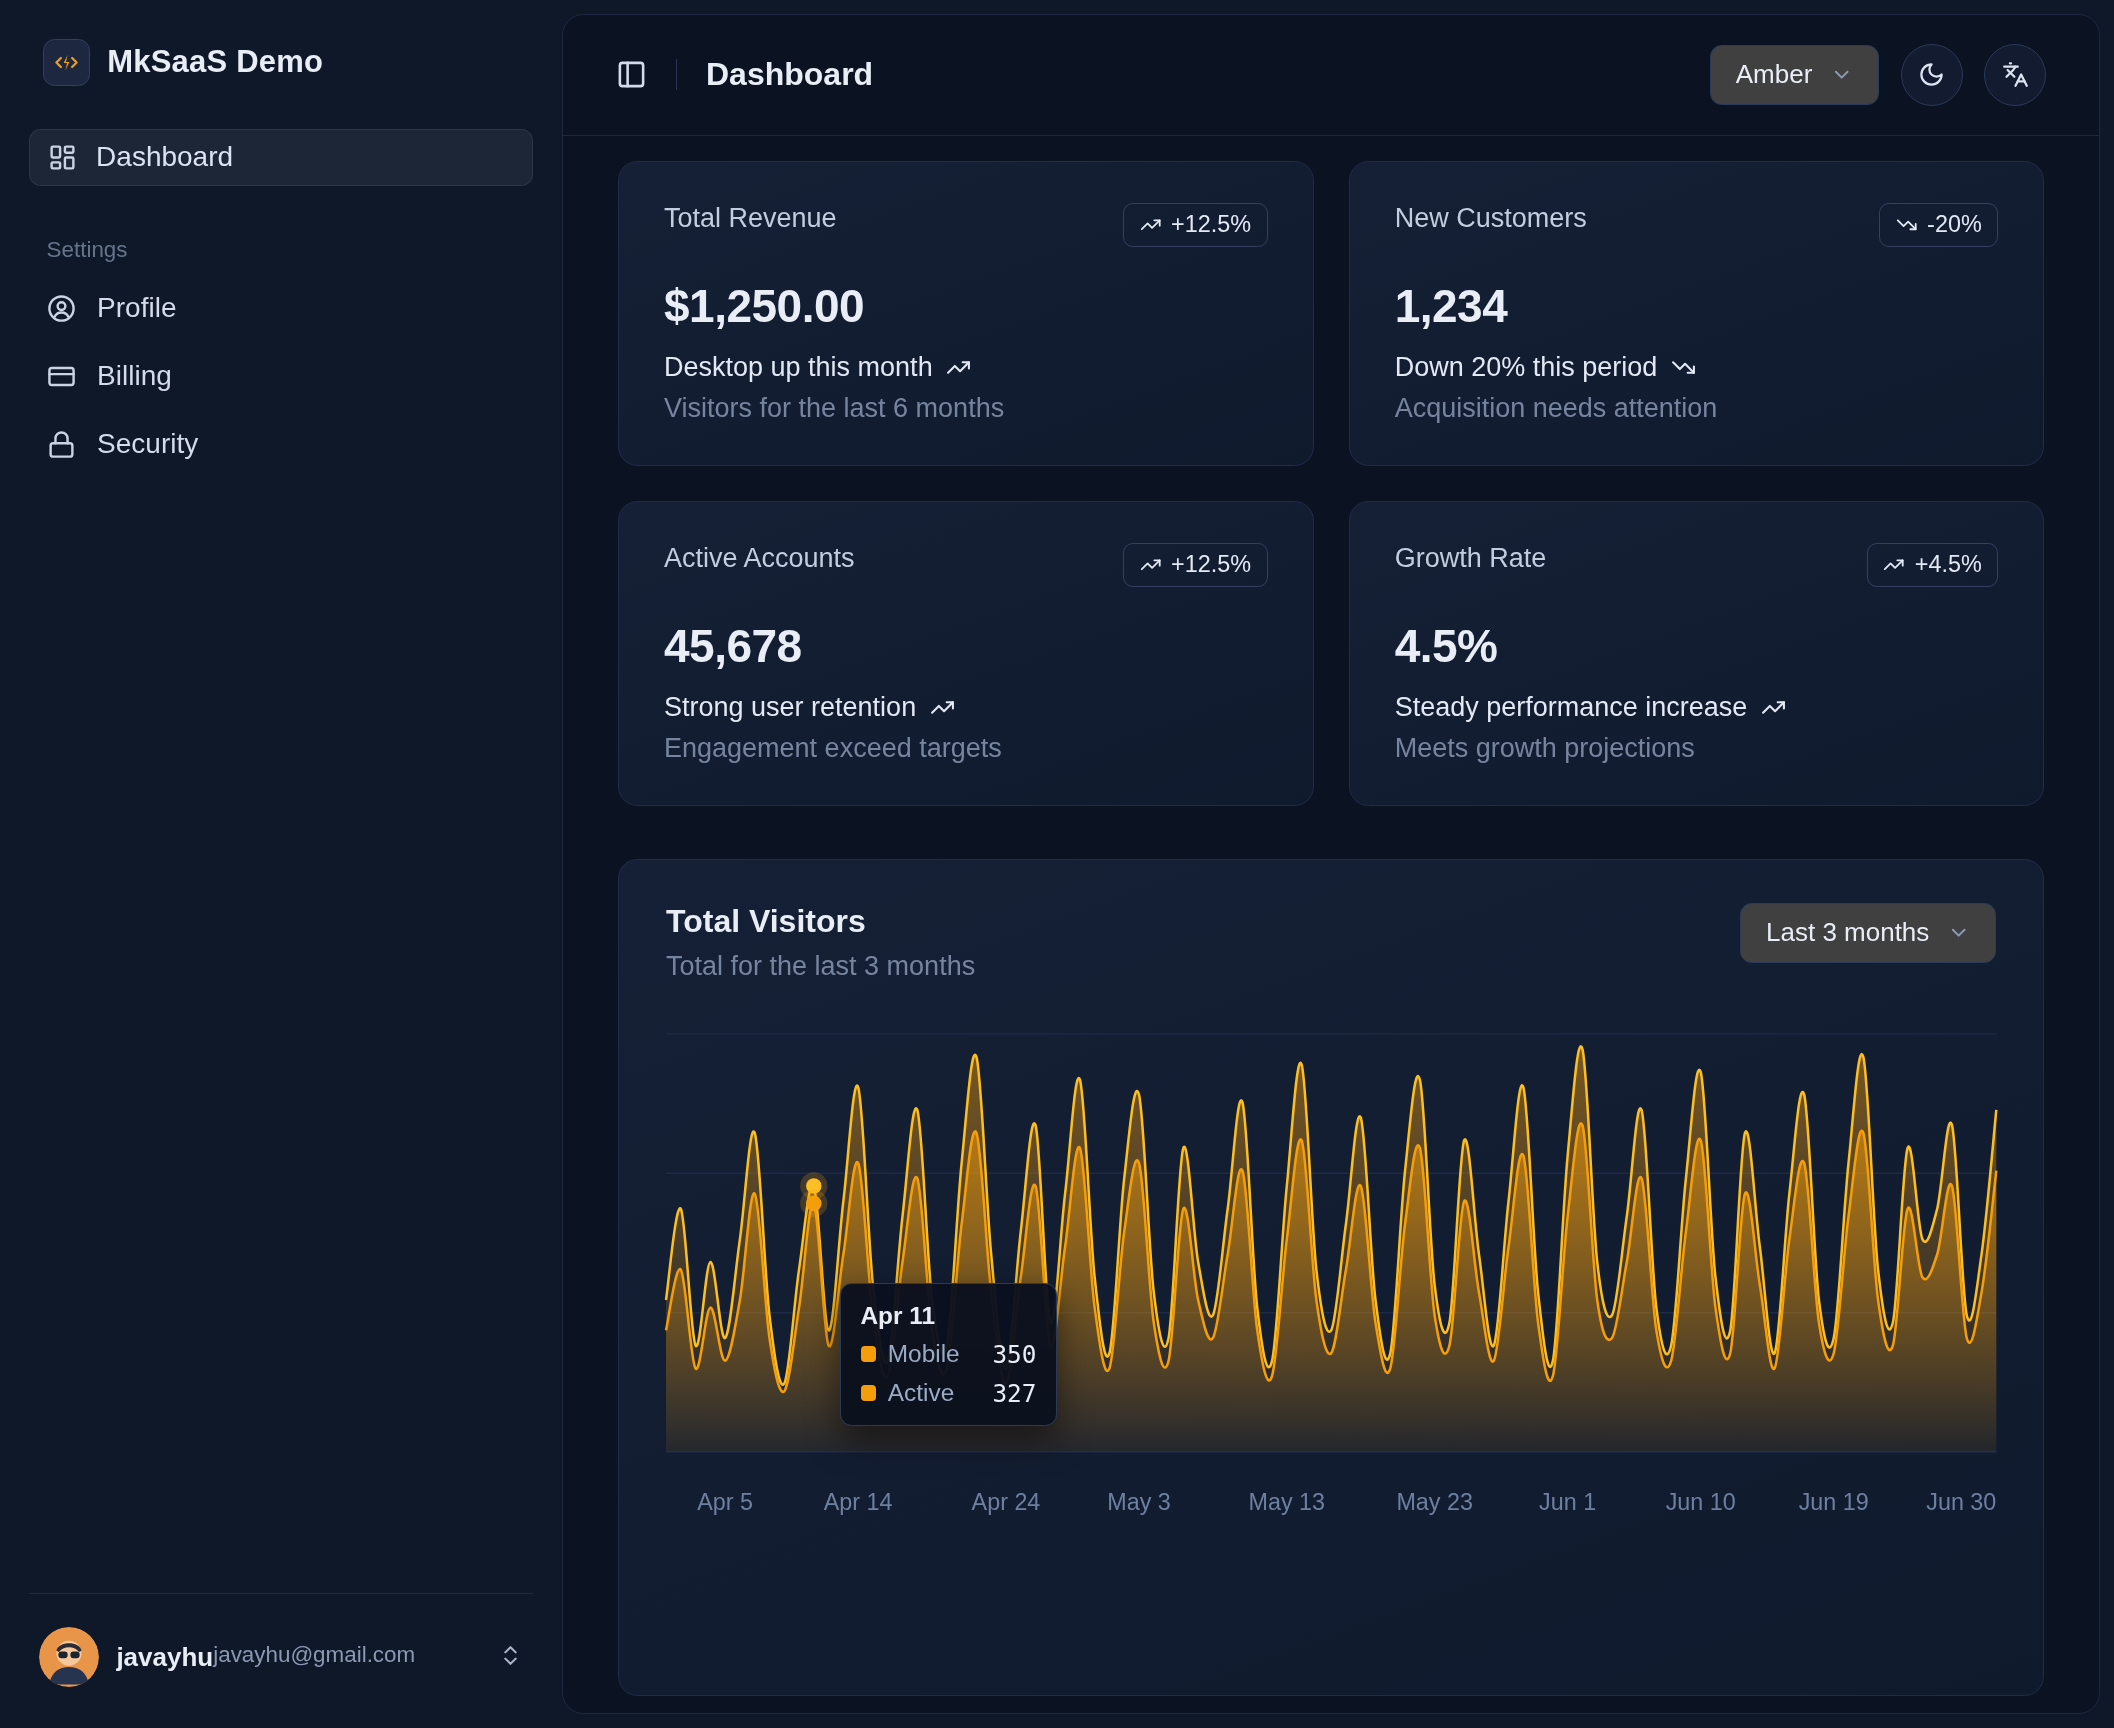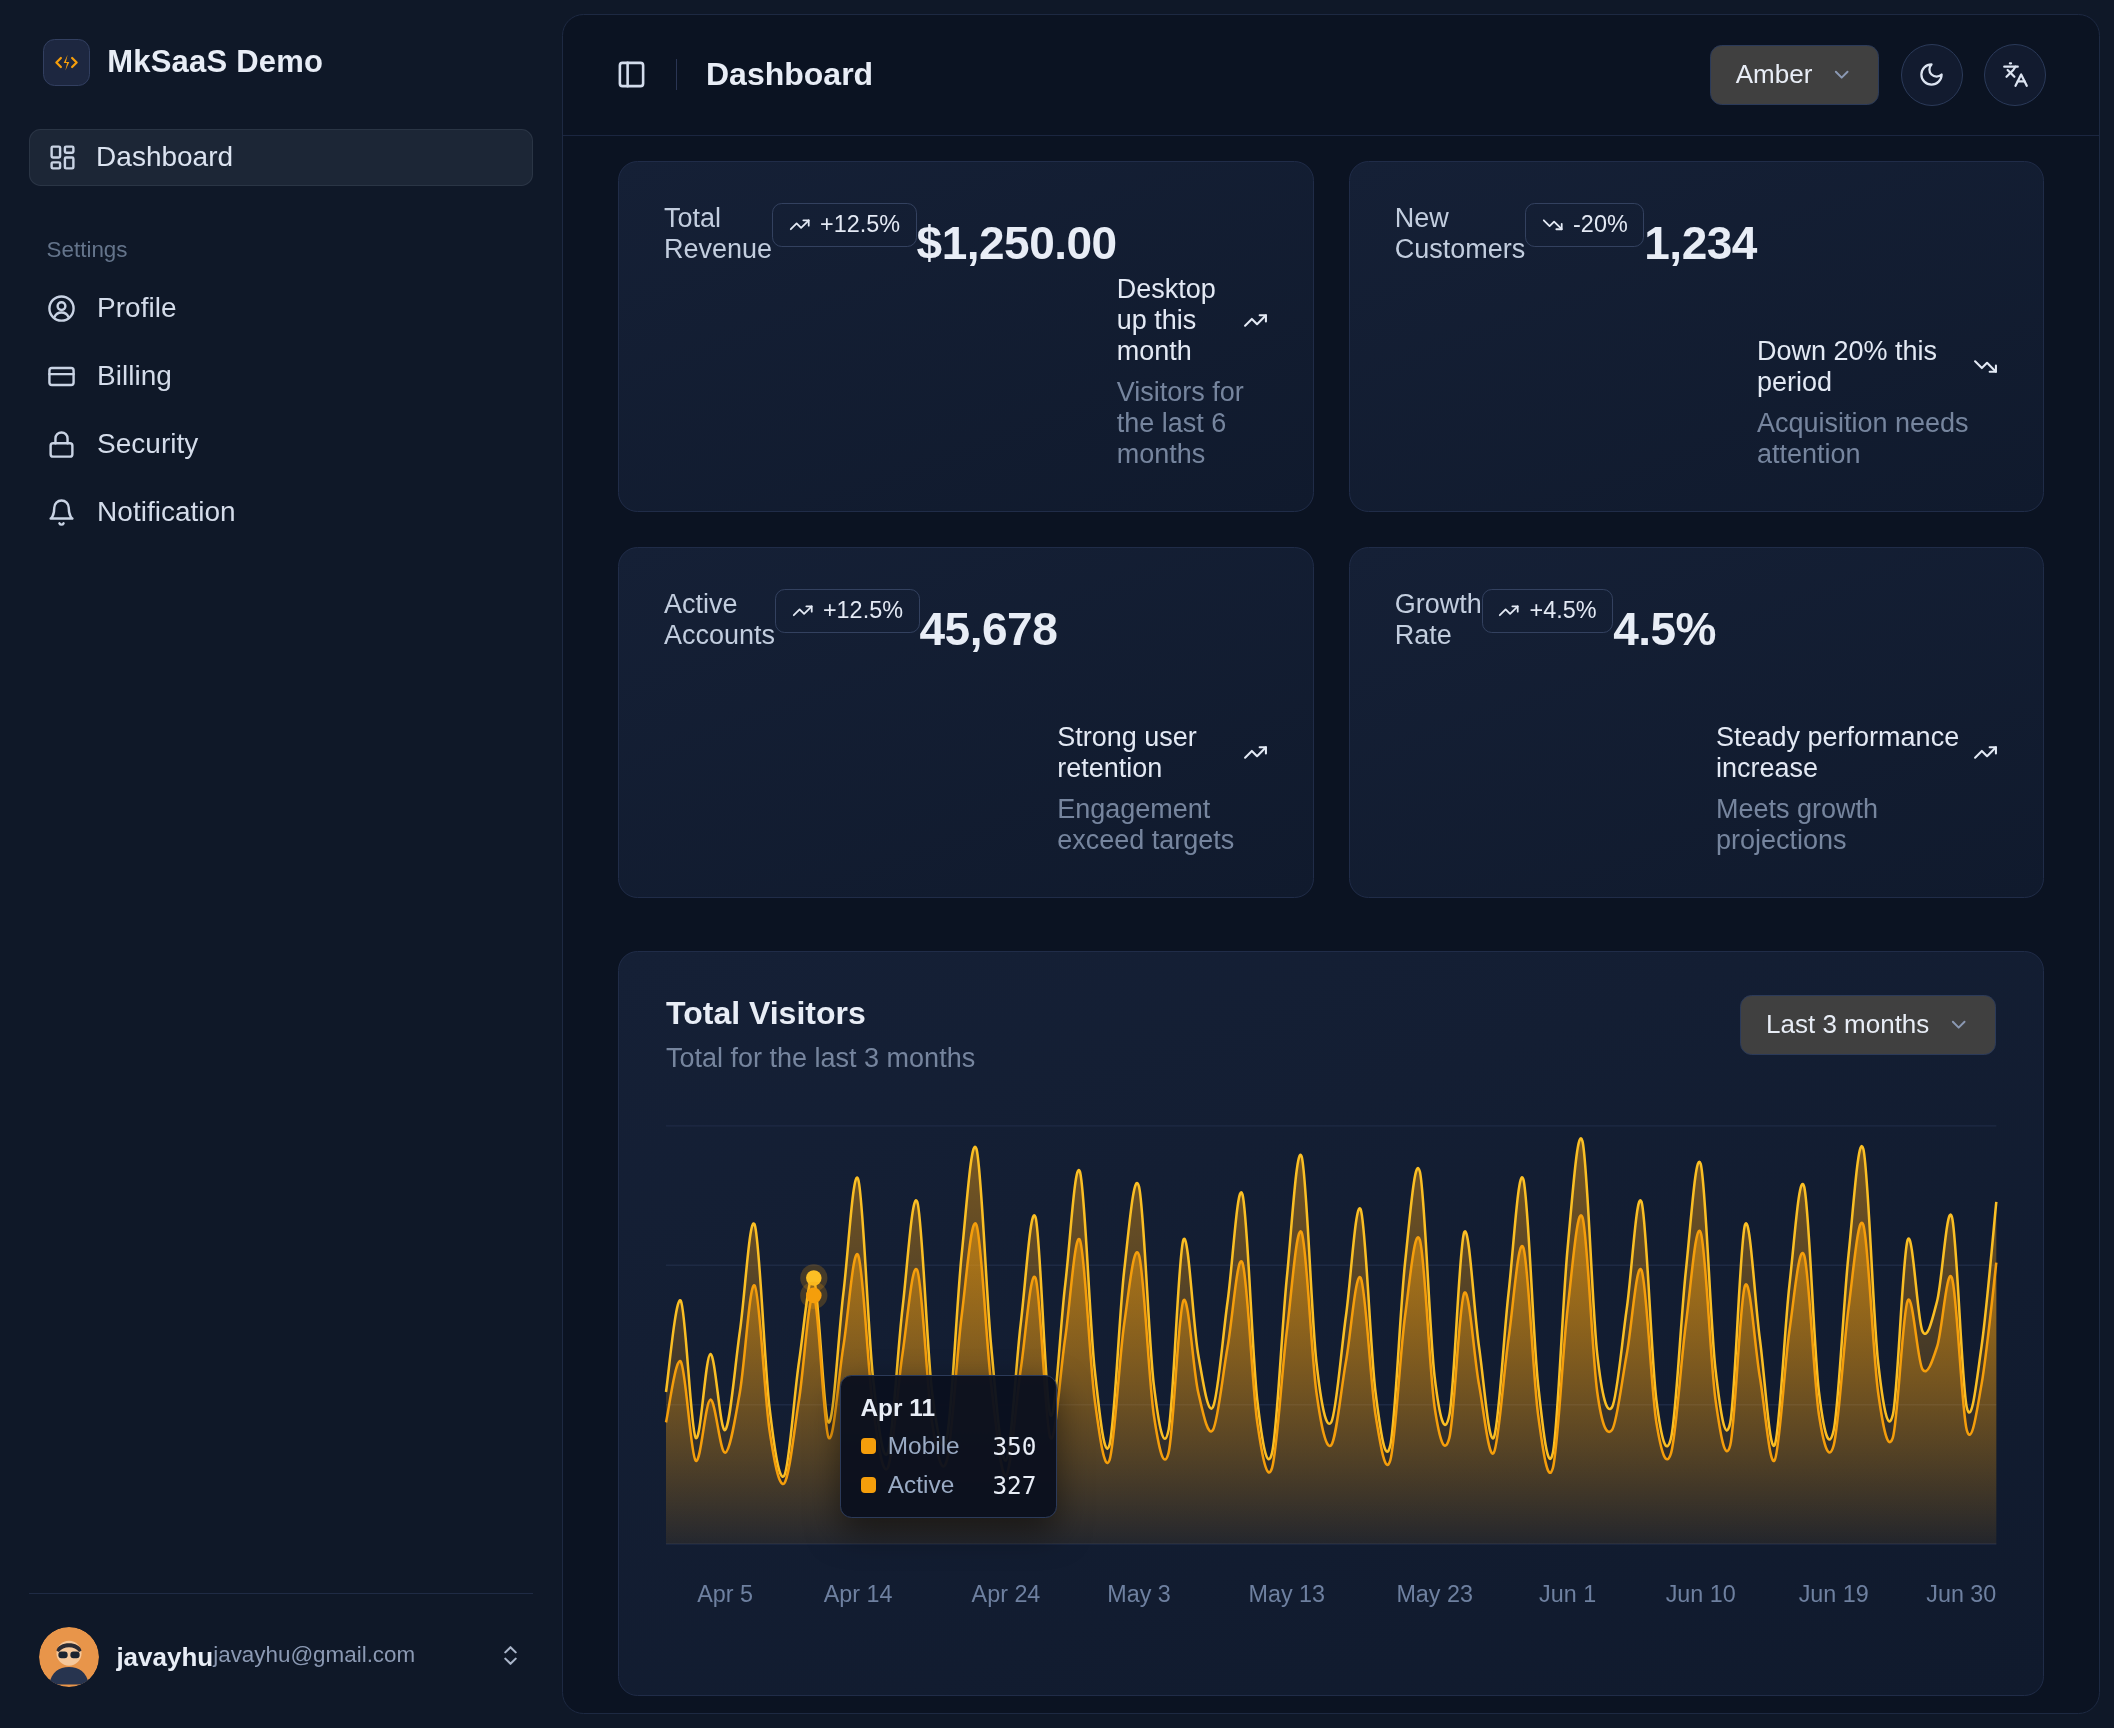--- a/index.html
+++ b/index.html
@@ -32,21 +32,21 @@
   .icon-btn{display:flex;align-items:center;justify-content:center;background:none;border:none;color:#d3dcec;cursor:pointer;}
   .topbar-divider{width:1px;height:31px;background:#2a3553;margin:0 29px;}
   .page-title{font-size:32px;font-weight:600;}
   .topbar-right{margin-left:auto;display:flex;align-items:center;gap:21.5px;}
   .select-btn{display:flex;align-items:center;gap:17.6px;height:60px;padding:0 25px;border-radius:11.7px;background:#404040;border:1px solid #2b3a59;color:#e8edf6;font-size:26px;cursor:pointer;font-family:inherit;}
   .select-btn .chev{color:#8b99b3;display:flex;}
   .round-btn{width:62px;height:62px;border-radius:50%;background:#121b2f;border:1px solid #2b3a59;color:#dbe3f0;display:flex;align-items:center;justify-content:center;cursor:pointer;}
 
   .content{flex:1;padding:25px 55px 0;display:flex;flex-direction:column;overflow:hidden;}
   .stats-grid{display:grid;grid-template-columns:1fr 1fr;gap:35px;}
-  .stat-card{height:351px;background:linear-gradient(160deg,#152036 0%,#101a2d 100%);border:1px solid #202c48;border-radius:19.5px;padding:41px 45px;display:flex;flex-direction:row;}
+  .stat-card{height:305px;background:linear-gradient(160deg,#152036 0%,#101a2d 100%);border:1px solid #202c48;border-radius:19.5px;padding:41px 45px;display:flex;flex-direction:column;gap:18px;}
   .stat-top{display:flex;align-items:flex-start;justify-content:space-between;}
   .stat-title{font-size:27px;color:#c2cdde;}
   .badge{display:flex;align-items:center;gap:9.8px;border:1px solid #33415f;border-radius:9.8px;padding:7.8px 15.6px;font-size:23.4px;color:#e3e9f4;}
   .stat-value{font-size:46px;font-weight:700;margin-top:13.7px;letter-spacing:-0.5px;}
   .stat-lines{margin-top:auto;display:flex;flex-direction:column;gap:9.8px;}
   .stat-line1{display:flex;align-items:center;gap:13.7px;font-size:27px;font-weight:500;color:#e3e9f4;}
   .stat-line2{font-size:27px;color:#76859e;}
 
   .chart-card{margin-top:53px;background:linear-gradient(160deg,#152036 0%,#101a2d 100%);border:1px solid #202c48;border-radius:19.5px;padding:43px 47px;flex:1;margin-bottom:17.6px;}
   .chart-head{display:flex;align-items:flex-start;justify-content:space-between;}
@@ -113,29 +113,20 @@
       <span>Billing</span>
     </div>
     <div class="side-item">
       <span style="display:flex">
         <svg width="29" height="29" viewBox="0 0 24 24" fill="none" stroke="currentColor" stroke-width="2" stroke-linecap="round" stroke-linejoin="round">
             <rect width="18" height="11" x="3" y="11" rx="2"></rect>
             <path d="M7 11V7a5 5 0 0 1 10 0v4"></path>
           </svg>
       </span>
       <span>Security</span>
-    </div>
-    <div class="side-item">
-      <span style="display:flex">
-        <svg width="29" height="29" viewBox="0 0 24 24" fill="none" stroke="currentColor" stroke-width="2" stroke-linecap="round" stroke-linejoin="round">
-            <path d="M6 8a6 6 0 0 1 12 0c0 7 3 9 3 9H3s3-2 3-9"></path>
-            <path d="M10.3 21a1.94 1.94 0 0 0 3.4 0"></path>
-          </svg>
-      </span>
-      <span>Notification</span>
     </div>
 
     <div class="sidebar-footer">
       <div class="user-row">
         <span class="avatar">
           <svg width="60" height="60" viewBox="0 0 48 48">
               <circle cx="24" cy="24" r="24" fill="#e8954a"></circle>
               <path d="M8 46c2-10 8-14 16-14s14 4 16 14" fill="#27344f"></path>
               <circle cx="24" cy="21" r="10" fill="#f6c89b"></circle>
               <path d="M14 19c1-8 19-8 20 0l-2 1c-3-5-13-5-16 0z" fill="#2b2b33"></path>

